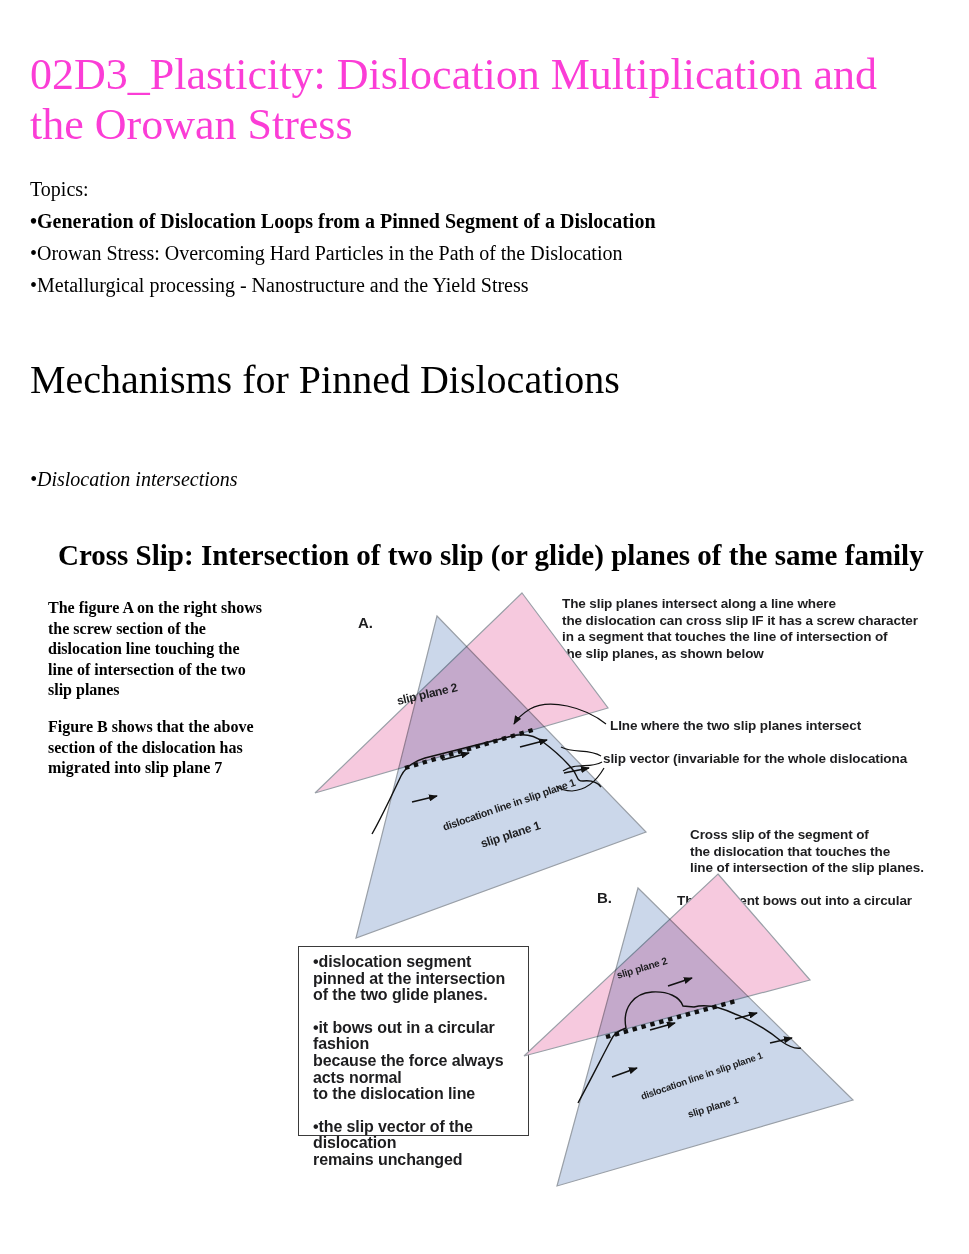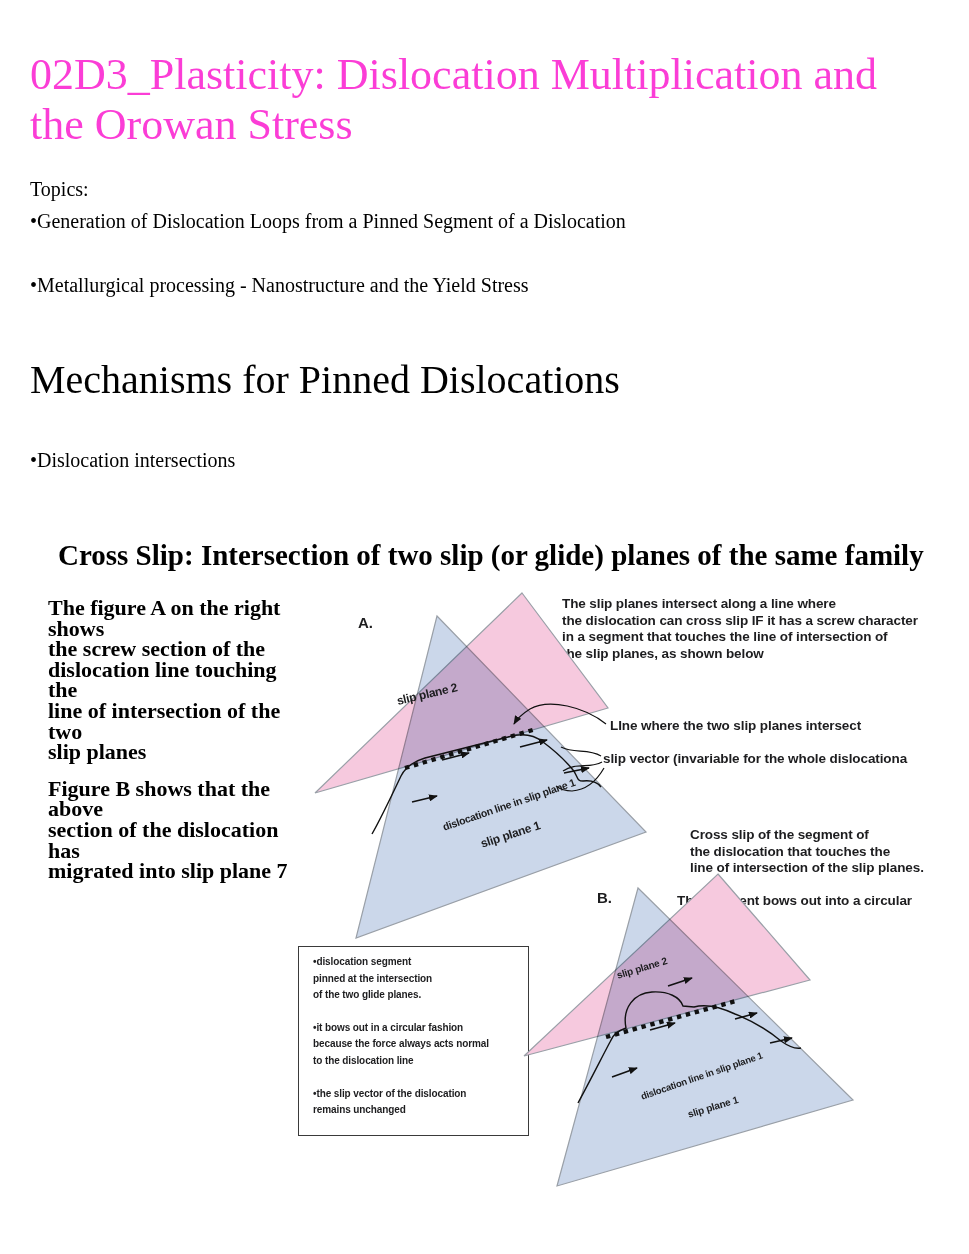--- a/index.html
+++ b/index.html
@@ -4,54 +4,55 @@
 <style>
   html,body{margin:0;padding:0;background:#fff;}
   #page{position:relative;width:969px;height:1254px;background:#fff;overflow:hidden;
         font-family:"Liberation Serif",serif;color:#000;}
   .abs{position:absolute;}
   .pre{white-space:pre-line;}
   .title{font-size:44px;line-height:50px;letter-spacing:0;}
   .body-line{font-size:20px;line-height:24px;}
   .h2{font-size:40px;line-height:44px;}
   .h3{font-size:29px;font-weight:bold;}
-  .notes{font-size:22px;line-height:20.6px;font-weight:bold;width:252px;}
+  .notes{font-size:16px;line-height:20.6px;font-weight:bold;width:252px;}
   .notes p{margin:0 0 16px 0;}
   .fig{font-family:"Liberation Sans","DejaVu Sans",sans-serif;font-weight:bold;
        color:#1d1d1f;letter-spacing:-0.1px;}
   .cap{font-size:13.5px;line-height:16.6px;}
   .figletter{font-size:15px;}
   .rotlabel{transform-origin:0 50%;white-space:nowrap;z-index:3;}
   .lblA{font-size:12px;letter-spacing:-0.3px;}
   .lblB{font-size:10px;letter-spacing:-0.2px;}
   .callout{border:1.5px solid #3a3a3a;width:229px;height:188px;z-index:1;background:#fff;}
-  .callout-inner{padding:7px 10px 0 14px;font-size:10px;line-height:16.6px;}
+  .callout-inner{padding:7px 10px 0 14px;font-size:16px;line-height:16.6px;}
   .callout-inner p{margin:0 0 16px 0;}
   #diagram{position:absolute;left:0;top:0;z-index:2;pointer-events:none;}
   .tri{stroke:#9aa0a8;stroke-width:1.2;}
   .pinkTri{mix-blend-mode:multiply;}
   .dline{fill:none;stroke:#111;stroke-width:1.4;}
   .leader{fill:none;stroke:#111;stroke-width:1.2;}
   .dots{fill:none;stroke:#111;stroke-width:4.4;stroke-dasharray:4.4 4.8;}
   .arrowshaft{fill:none;stroke:#111;stroke-width:1.6;}
 </style>
 </head>
 <body>
 
 <div id="page">
 
   <div class="abs title pre" style="left:30px;top:50px;width:900px;color:#FB3DD6;">02D3_Plasticity: Dislocation Multiplication and
 the Orowan Stress</div>
 
   <div class="abs body-line" style="left:30px;top:177px;">Topics:</div>
-  <div class="abs body-line" style="left:30px;top:209px;">•Generation of Dislocation Loops from a Pinned Segment of a Dislocation</div>
+  <div class="abs body-line" style="left:30px;top:209px;font-weight:bold;">•Generation of Dislocation Loops from a Pinned Segment of a Dislocation</div>
+  <div class="abs body-line" style="left:30px;top:241px;">•Orowan Stress: Overcoming Hard Particles in the Path of the Dislocation</div>
   <div class="abs body-line" style="left:30px;top:273px;">•Metallurgical processing - Nanostructure and the Yield Stress</div>
 
   <div class="abs h2" style="left:30px;top:358px;">Mechanisms for Pinned Dislocations</div>
-  <div class="abs body-line" style="left:30px;top:448px;">•Dislocation intersections</div>
+  <div class="abs body-line" style="left:30px;top:467px;font-style:italic;">•Dislocation intersections</div>
 
   <div class="abs h3" style="left:30px;top:539px;margin-left:28px;">Cross Slip: Intersection of two slip (or glide) planes of the same family</div>
 
   <div class="abs notes" style="left:48px;top:598px;">
     <p class="pre">The figure A on the right shows
 the screw section of the
 dislocation line touching the
 line of intersection of the two
 slip planes</p>
     <p class="pre">Figure B shows that the above

